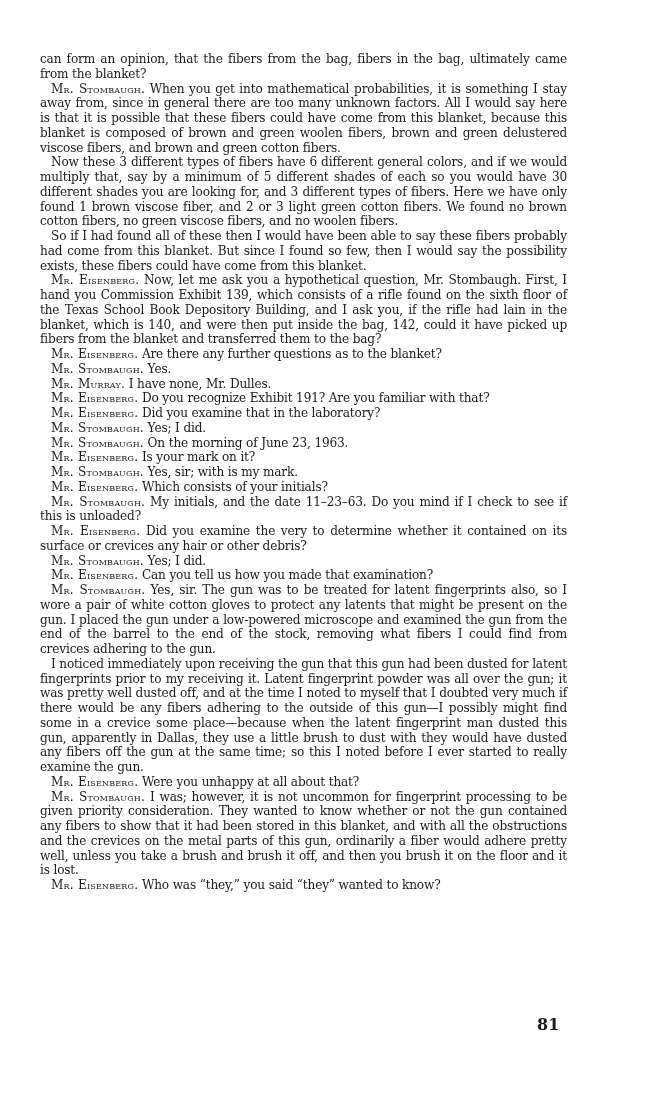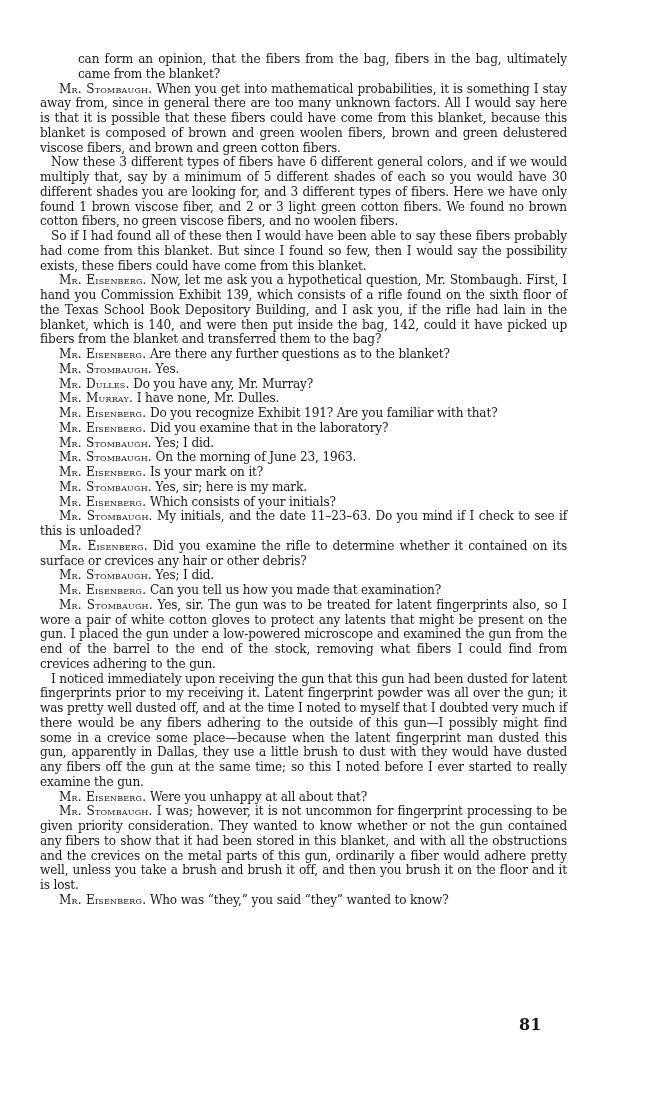--- a/index.html
+++ b/index.html
@@ -25,59 +25,56 @@
       text-align: justify;
       letter-spacing: -0.15px;
     }
     .para {
       margin: 0;
       text-indent: 11px;
       hyphens: manual;
     }
     .para.cont {
       text-indent: 0;
-      margin-left: 38px;
     }
     .speaker {
       font-variant: small-caps;
       letter-spacing: 0.2px;
-      margin-left: 8px;
     }
     .page-number {
       position: absolute;
-      left: 519px;
+      left: 537px;
       top: 1015px;
       font-family: "DejaVu Serif", "Liberation Serif", serif;
       font-size: 16px;
       font-weight: bold;
       color: #1a1a1a;
     }
   </style>
 </head>
 <body>
 
 <div class="page" id="page-body">
     <p class="para cont"><span>can form an opinion, that the fibers from the bag, fibers in the bag, ultimately came from the blanket?</span></p>
     <p class="para"><span class="speaker">Mr. Stombaugh.</span> <span>When you get into mathematical probabilities, it is some­thing I stay away from, since in general there are too many unknown factors. All I would say here is that it is possible that these fibers could have come from this blanket, because this blanket is composed of brown and green woolen fibers, brown and green delustered viscose fibers, and brown and green cotton fibers.</span></p>
     <p class="para"><span>Now these 3 different types of fibers have 6 different general colors, and if we would multiply that, say by a minimum of 5 different shades of each so you would have 30 different shades you are looking for, and 3 different types of fibers.  Here we have only found 1 brown viscose fiber, and 2 or 3 light green cotton fibers.  We found no brown cotton fibers, no green viscose fibers, and no woolen fibers.</span></p>
     <p class="para"><span>So if I had found all of these then I would have been able to say these fibers probably had come from this blanket.  But since I found so few, then I would say the possibility exists, these fibers could have come from this blanket.</span></p>
     <p class="para"><span class="speaker">Mr. Eisenberg.</span> <span>Now, let me ask you a hypothetical question, Mr. Stombaugh. First, I hand you Commission Exhibit 139, which consists of a rifle found on the sixth floor of the Texas School Book Depository Building, and I ask you, if the rifle had lain in the blanket, which is 140, and were then put inside the bag, 142, could it have picked up fibers from the blanket and transferred them to the bag?</span></p>
     <p class="para"><span class="speaker">Mr. Eisenberg.</span> <span>Are there any further questions as to the blanket?</span></p>
     <p class="para"><span class="speaker">Mr. Stombaugh.</span> <span>Yes.</span></p>
-    <p class="para"><span class="speaker">Mr. Dulles.</span> <span>Do you have any, Mr. Murray?</span></p>
     <p class="para"><span class="speaker">Mr. Murray.</span> <span>I have none, Mr. Dulles.</span></p>
     <p class="para"><span class="speaker">Mr. Eisenberg.</span> <span>Do you recognize Exhibit 191?  Are you familiar with that?</span></p>
     <p class="para"><span class="speaker">Mr. Eisenberg.</span> <span>Did you examine that in the laboratory?</span></p>
     <p class="para"><span class="speaker">Mr. Stombaugh.</span> <span>Yes; I did.</span></p>
     <p class="para"><span class="speaker">Mr. Stombaugh.</span> <span>On the morning of June 23, 1963.</span></p>
     <p class="para"><span class="speaker">Mr. Eisenberg.</span> <span>Is your mark on it?</span></p>
-    <p class="para"><span class="speaker">Mr. Stombaugh.</span> <span>Yes, sir; here is my mark.</span></p>
+    <p class="para"><span class="speaker">Mr. Stombaugh.</span> <span>Yes, sir; with is my mark.</span></p>
     <p class="para"><span class="speaker">Mr. Eisenberg.</span> <span>Which consists of your initials?</span></p>
     <p class="para"><span class="speaker">Mr. Stombaugh.</span> <span>My initials, and the date 11–23–63.  Do you mind if I check to see if this is unloaded?</span></p>
-    <p class="para"><span class="speaker">Mr. Eisenberg.</span> <span>Did you examine the rifle to determine whether it contained on its surface or crevices any hair or other debris?</span></p>
+    <p class="para"><span class="speaker">Mr. Eisenberg.</span> <span>Did you examine the very to determine whether it contained on its surface or crevices any hair or other debris?</span></p>
     <p class="para"><span class="speaker">Mr. Stombaugh.</span> <span>Yes; I did.</span></p>
     <p class="para"><span class="speaker">Mr. Eisenberg.</span> <span>Can you tell us how you made that examination?</span></p>
     <p class="para"><span class="speaker">Mr. Stombaugh.</span> <span>Yes, sir.  The gun was to be treated for latent fingerprints also, so I wore a pair of white cotton gloves to protect any latents that might be present on the gun.  I placed the gun under a low-powered microscope and examined the gun from the end of the barrel to the end of the stock, removing what fibers I could find from crevices adhering to the gun.</span></p>
     <p class="para"><span>I noticed immediately upon receiving the gun that this gun had been dusted for latent fingerprints prior to my receiving it.  Latent fingerprint powder was all over the gun; it was pretty well dusted off, and at the time I noted to myself that I doubted very much if there would be any fibers adhering to the outside of this gun—I possibly might find some in a crevice some place—because when the latent fingerprint man dusted this gun, apparently in Dallas, they use a little brush to dust with they would have dusted any fibers off the gun at the same time; so this I noted before I ever started to really examine the gun.</span></p>
     <p class="para"><span class="speaker">Mr. Eisenberg.</span> <span>Were you unhappy at all about that?</span></p>
     <p class="para"><span class="speaker">Mr. Stombaugh.</span> <span>I was; however, it is not uncommon for fingerprint processing to be given priority consideration.  They wanted to know whether or not the gun contained any fibers to show that it had been stored in this blanket, and with all the obstructions and the crevices on the metal parts of this gun, ordi­narily a fiber would adhere pretty well, unless you take a brush and brush it off, and then you brush it on the floor and it is lost.</span></p>
     <p class="para"><span class="speaker">Mr. Eisenberg.</span> <span>Who was “they,” you said “they” wanted to know?</span></p>
   </div>
 
 <div class="page-number">81</div>

